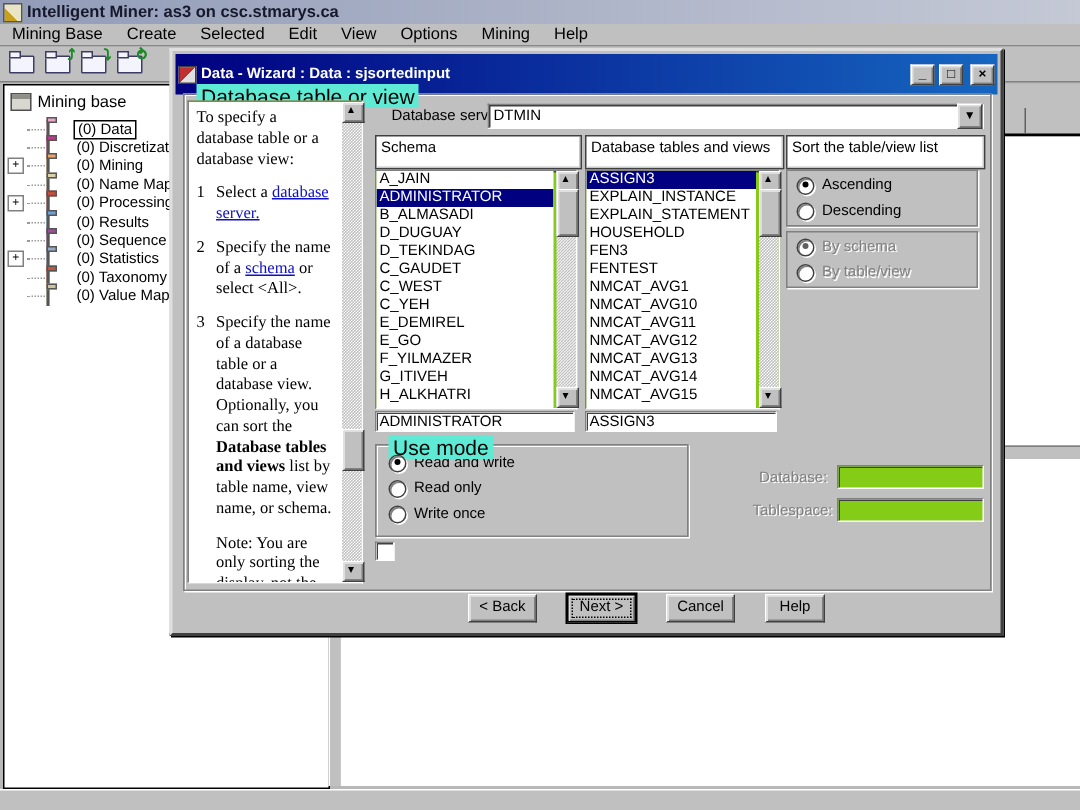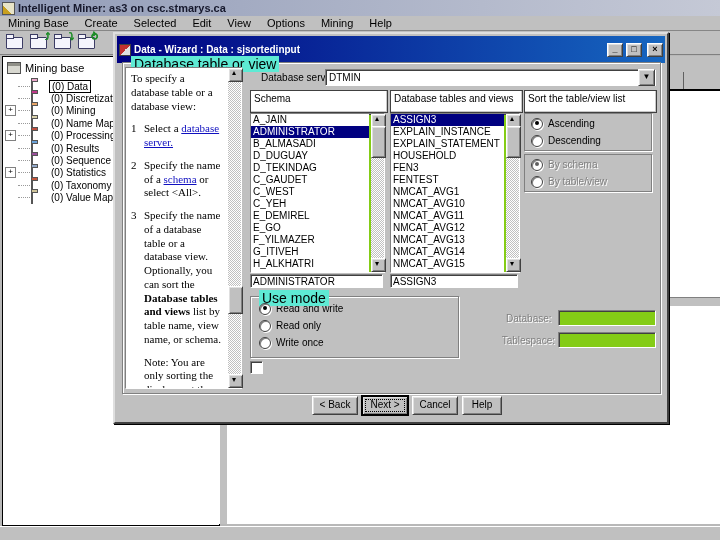--- a/index.html
+++ b/index.html
@@ -405,20 +405,20 @@
   <span class="abs lbl dis" style="left:381px;top:301px;width:59px;text-align:right">Tablespace:</span>
   <div class="abs field" style="left:443px;top:298px;width:96px;height:14px"></div>
 
   <div class="abs" style="left:135px;top:324px;width:380px">
 
   <div class="opt" style="height:18px">
         <span class="check"></span>
       </div>
     </div>
 
-  <div class="abs" style="left:197px;top:362px;display:flex;gap:4px">
+  <div class="abs" style="left:197px;top:362px;display:flex;gap:20px">
 
   <div class="pbtn outset" style="width:44px">&lt; Back</div>
       <div class="pbtn outset focus" style="width:44px">Next &gt;</div>
       <div class="pbtn outset" style="width:44px">Cancel</div>
       <div class="pbtn outset" style="width: 38px;">Help</div>
     </div>
 </div>
 
 </body></html>

